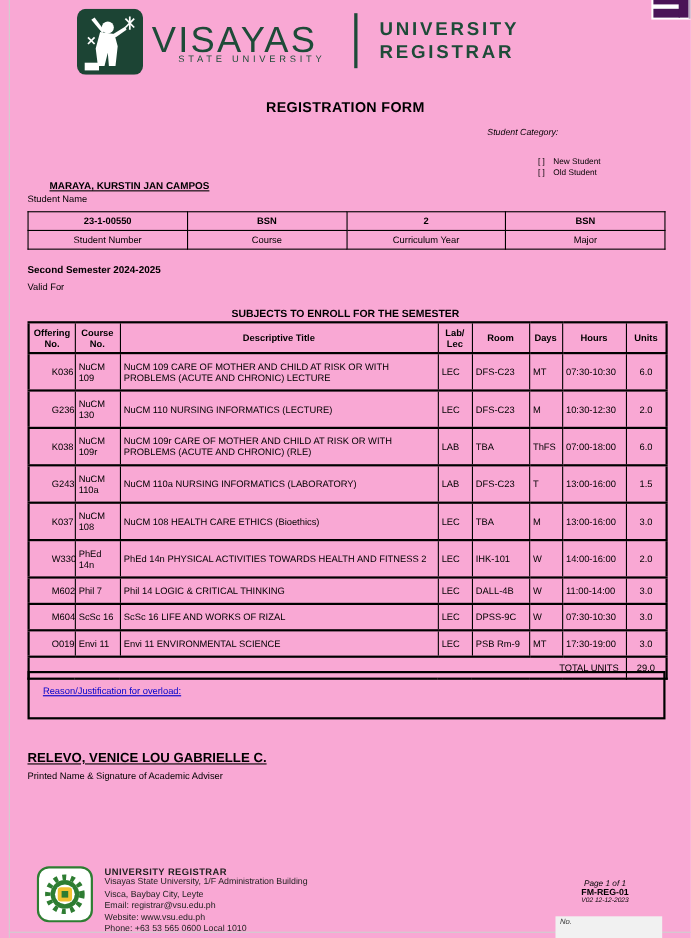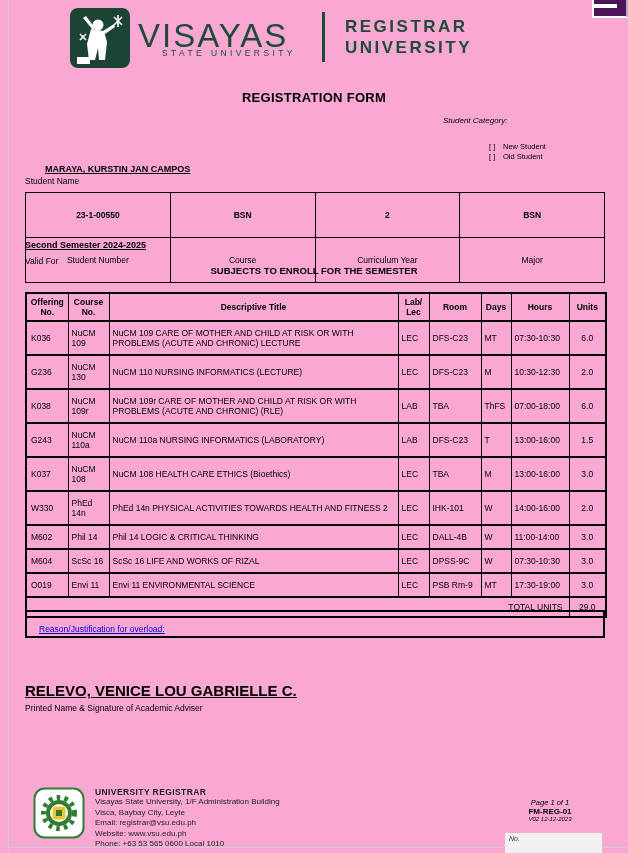--- a/index.html
+++ b/index.html
@@ -25,49 +25,49 @@
   .category-label { position:absolute; top:116px; left:443px; font-size:8px; font-style:italic; }
   .category-options { position:absolute; top:142px; left:489px; font-size:7.5px; line-height:9.5px; }
   .category-options .bracket { display:inline-block; width:14px; }
 
   .name-block { position:absolute; top:164px; left:25px; }
   .student-name { font-size:9px; font-weight:bold; text-decoration:underline;padding-left:20px; }
   .student-name-caption { font-size:8.5px; margin-top:2px; }
 
   table { border-collapse:collapse; table-layout:fixed; }
   .info-table { position:absolute; top:192px; left:25px; width:580px; }
-  .info-table td { border:1px solid #000; text-align:center; font-size:8.5px; height:14px; padding:17px 2px; }
+  .info-table td { border:1px solid #000; text-align:center; font-size:8.5px; height:14px; padding:3px 2px; }
   .info-table .vals td { font-weight:bold; }
 
   .semester-block { position:absolute; top:240px; left:25px; }
-  .semester-title { font-size:9px; font-weight:bold; text-decoration:underline; }
+  .semester-title { font-size:9px; font-weight:bold; }
   .valid-for { font-size:8.5px; margin-top:6px; }
 
-  .subjects-heading { position:absolute; top:265px; left:0; width:100%; text-align:center;
+  .subjects-heading { position:absolute; top:280px; left:0; width:100%; text-align:center;
                       font-size:9.5px; font-weight:bold; }
 
   .subjects-table { position:absolute; top:292px; left:25px; width:580px; border:2px solid #000; }
   .subjects-table th, .subjects-table td { border:1px solid #000; border-top:2px solid #000;
       border-bottom:2px solid #000; font-size:8.5px; vertical-align:middle; }
   .subjects-table th { font-weight:bold; text-align:center; white-space:pre-line; padding:3px 1px; line-height:10px; }
   .subjects-table td { padding:6px 3px; text-align:left; line-height:10px; }
   .subjects-table td.c7 { text-align:center; }
-  .subjects-table td.c0 { padding-left:4px; }
+  .subjects-table td.c0 { padding-left:20px; }
   .col0{width:42px} .col1{width:41px} .col2{width:289px} .col3{width:31px}
   .col4{width:52px} .col5{width:30px} .col6{width:58px} .col7{width:37px}
   .total-row td { font-weight:normal; border:1px solid #000; border-top:2px solid #000; padding:4px 6px; }
   .total-label { text-align:right !important; }
   .total-value { text-align:center !important; }
 
-  .reason-box { position:absolute; top:610px; left:25px; width:580px; height:28px;
+  .reason-box { position:absolute; top:610px; left:25px; width:580px; height:44px;
                 border:2px solid #000; padding:6px 12px; }
   .reason-link { font-size:8.5px; color:#0000cc; text-decoration:underline; }
 
   .adviser-block { position:absolute; top:682px; left:25px; }
-  .adviser-name { font-size:15px; font-weight:bold; text-decoration:underline; }
+  .adviser-name { font-size:12px; font-weight:bold; text-decoration:underline; }
   .adviser-caption { font-size:8.5px; margin-top:4px; }
 
   .footer-seal { position:absolute; left:33px; top:787px; width:52px; height:52px; }
   .footer-text { position:absolute; left:95px; top:787px; }
   .footer-office { font-size:8.5px; font-weight:bold; letter-spacing:.4px; color:#222; }
   .footer-line { font-size:8px; color:#222; line-height:10.5px; }
   .page-info { position:absolute; left:498px; top:798px; width:104px; text-align:center; }
   .page-num { font-size:7.5px; font-style:italic; }
   .form-code { font-size:8px; font-weight:bold; }
   .form-version { font-size:6px; font-style:italic; }
@@ -98,22 +98,22 @@
           <line x1="16" y1="26" x2="10" y2="32"></line>
       </g>
     </svg>
   </div>
   <div class="wordmark">
     <div class="big">VISAYAS</div>
     <div class="small">STATE UNIVERSITY</div>
   </div>
   <div class="hdr-divider"></div>
   <div class="office">
+    <div>UNIVERSITY</div>
     <div>REGISTRAR</div>
-    <div>UNIVERSITY</div>
   </div>
   <div class="corner-icon">
     <svg width="36" height="18" viewBox="0 0 36 18">
       <rect x="0" y="0" width="36" height="18" fill="#fff"></rect>
       <rect x="2" y="0" width="24" height="4" fill="#4a1457"></rect>
       <rect x="2" y="8" width="24" height="8" fill="#4a1457"></rect>
       <rect x="25" y="0" width="9" height="16" fill="#4a1457"></rect>
       <rect x="34" y="0" width="2" height="17" fill="#b9a9c0"></rect>
     </svg>
   </div>
@@ -241,21 +241,21 @@
           <td class="c1">PhEd 14n</td>
           <td class="c2">PhEd 14n PHYSICAL ACTIVITIES TOWARDS HEALTH AND FITNESS 2</td>
           <td class="c3">LEC</td>
           <td class="c4">IHK-101</td>
           <td class="c5">W</td>
           <td class="c6">14:00-16:00</td>
           <td class="c7">2.0</td>
         </tr>
         <tr>
           <td class="c0">M602</td>
-          <td class="c1">Phil 14</td>
+          <td class="c1">Phil 7</td>
           <td class="c2">Phil 14 LOGIC &amp; CRITICAL THINKING</td>
           <td class="c3">LEC</td>
           <td class="c4">DALL-4B</td>
           <td class="c5">W</td>
           <td class="c6">11:00-14:00</td>
           <td class="c7">3.0</td>
         </tr>
         <tr>
           <td class="c0">M604</td>
           <td class="c1">ScSc 16</td>

